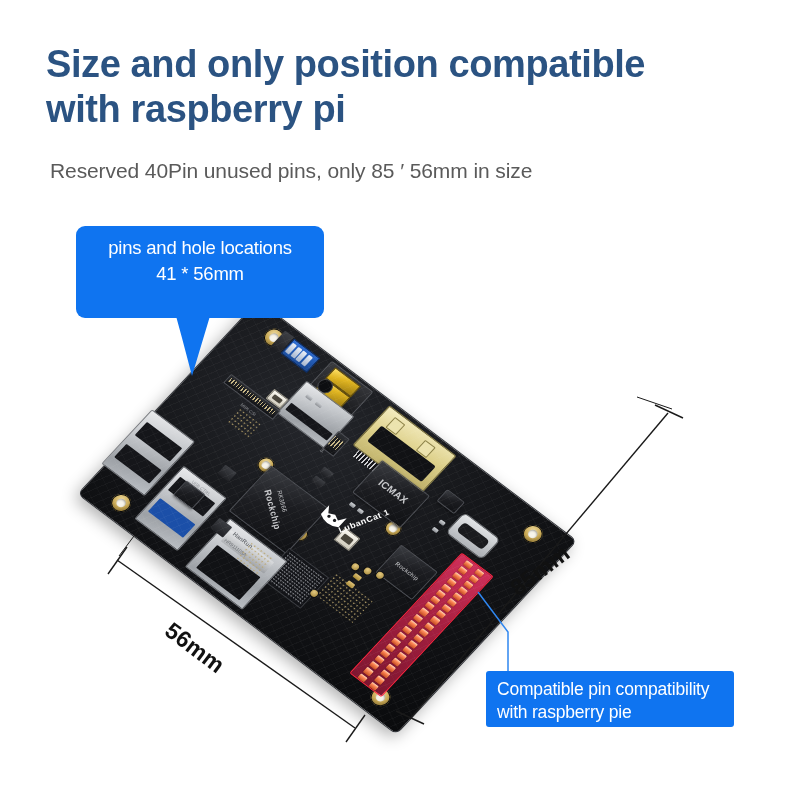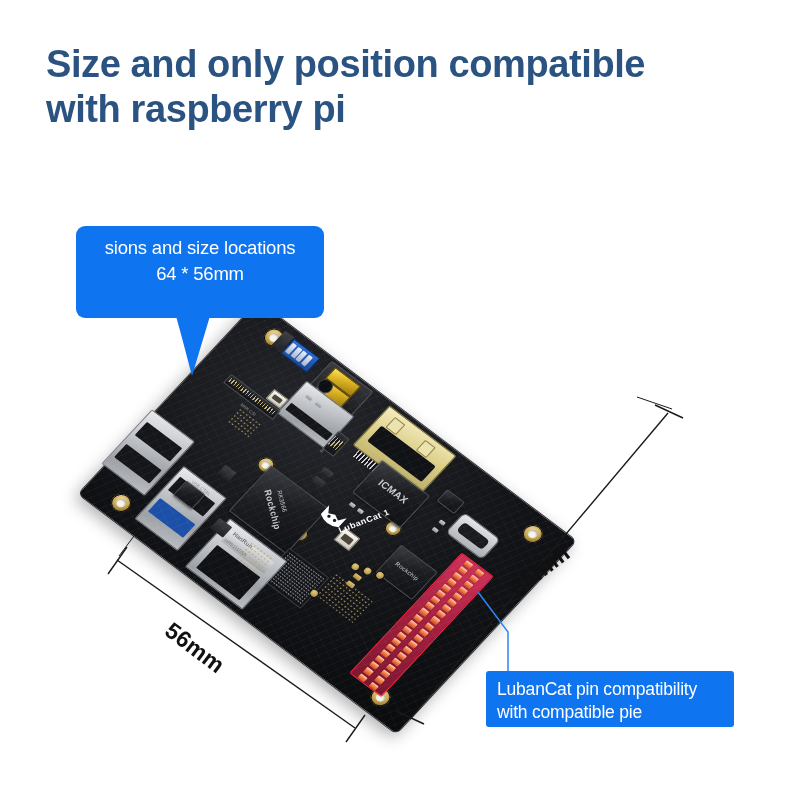--- a/index.html
+++ b/index.html
@@ -376,20 +376,21 @@
     background-size: 3px 3px;
   }
 </style>
 </head>
 <body>
 
 <div id="page">
 
   <div id="title">Size and only position compatible with raspberry pi</div>
 
+  <div id="subtitle">Reserved 40Pin unused pins, only 85 ′ 56mm in size</div>
 
   <div id="board-stage">
     <div id="board">
 
       <div class="bcomp hole" style="left:27px;  top:10px;  width:19px; height:19px;">
           <i></i>
         </div>
       <div class="bcomp hole" style="left:352px; top:11px;  width:19px; height:19px;">
           <i></i>
         </div>
@@ -587,26 +588,26 @@
 
   <div class="dimlabel" id="label-85">85mm</div>
 
   <div class="dimlabel" id="label-56">56mm</div>
 
   <svg id="callout-tail" viewBox="0 0 50 62">
     <path d="M0 0 L34 0 L16 60 L6 22 Z" fill="#0f74f0"></path>
   </svg>
 
   <div class="callout" id="callout-dimensions">
-    <span class="ln">sions and size locations</span>
-    <span class="ln">64 * 56mm</span>
+    <span class="ln">pins and hole locations</span>
+    <span class="ln">41 * 56mm</span>
   </div>
 
   <svg id="leader-pins" viewBox="0 0 150 120">
     <polyline points="38,22 68,62 68,108" fill="none" stroke="#2f86f0" stroke-width="1.5"></polyline>
   </svg>
 
   <div class="callout" id="callout-pins">
-    <span class="ln">LubanCat pin compatibility</span>
-    <span class="ln">with compatible pie</span>
+    <span class="ln">Compatible pin compatibility</span>
+    <span class="ln">with raspberry pie</span>
   </div>
 
 </div>
 
 </body></html>

